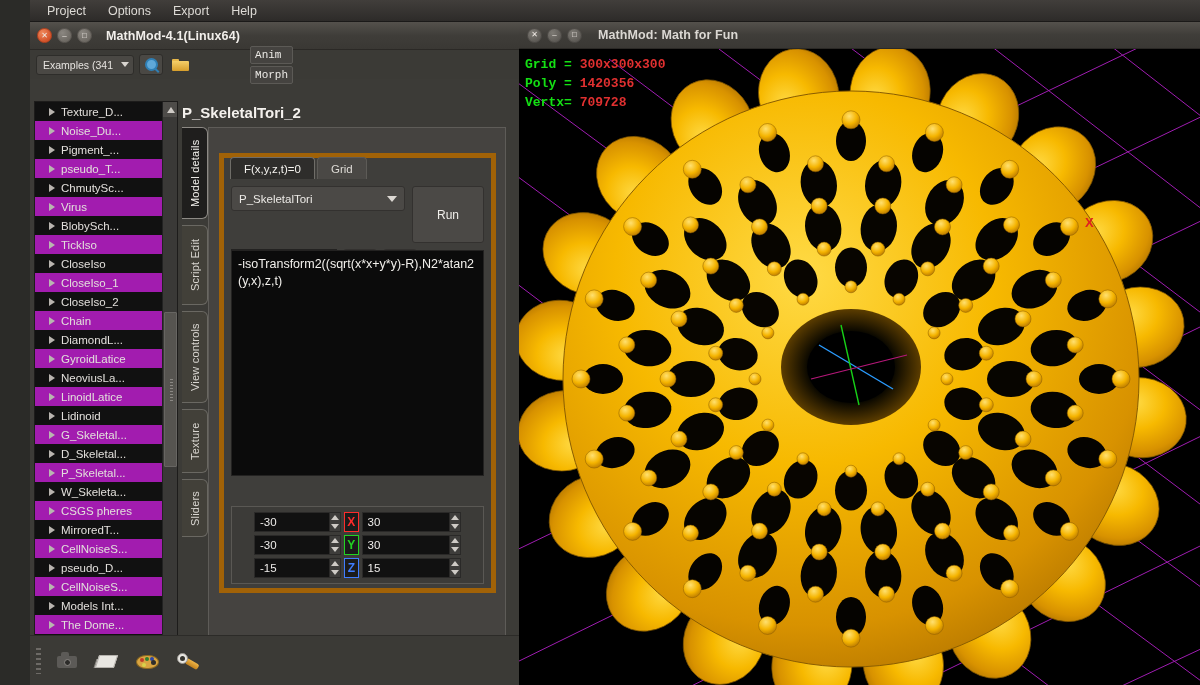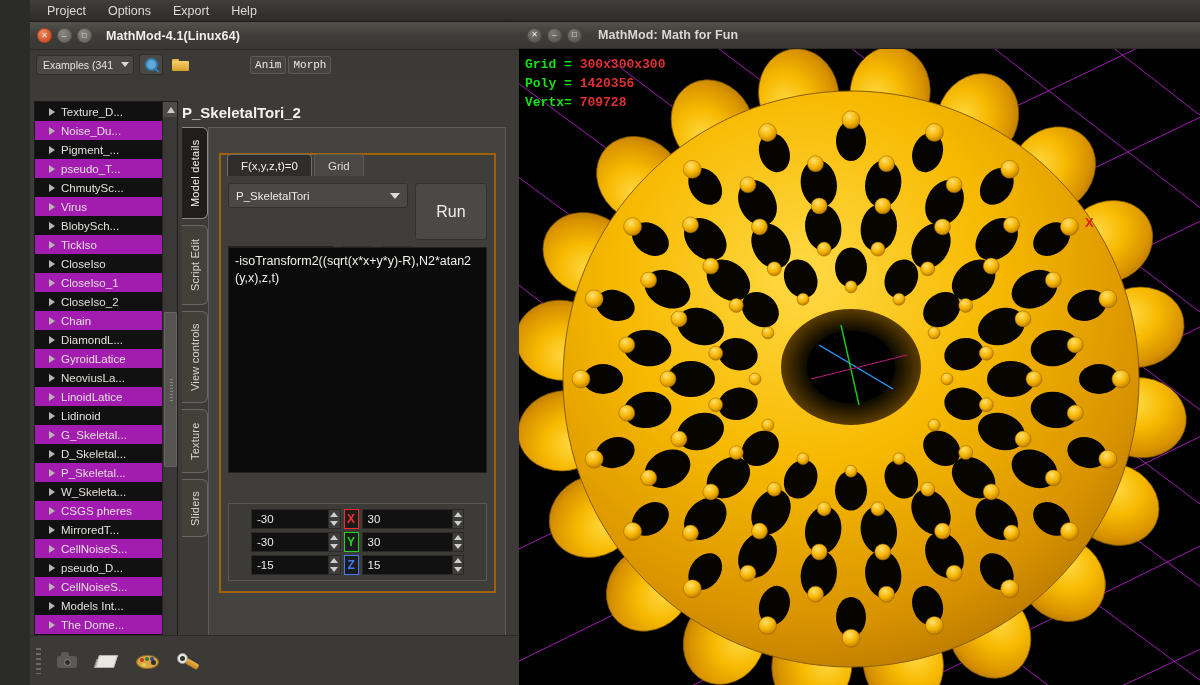--- a/index.html
+++ b/index.html
@@ -72,21 +72,21 @@
   .magnifier { width: 13px; height: 13px; border-radius: 50%; border: 2px solid #2f7fb5;
     background: #5fa8d8; position: relative; }
   .magnifier:after { content: ""; position: absolute; width: 2px; height: 5px;
     background: #2f7fb5; right: -2px; bottom: -4px; transform: rotate(-45deg); }
   .folder { width: 17px; height: 13px; position: relative; }
   .folder:before { content: ""; position: absolute; left: 0; top: 1px; width: 7px; height: 3px;
     background: #e8b84a; border-radius: 1px 1px 0 0; }
   .folder:after { content: ""; position: absolute; left: 0; top: 3px; width: 17px; height: 10px;
     background: linear-gradient(to bottom, #f5cf6a, #d79e2b); border-radius: 1px; }
 
-  .anim-grp { margin-left: 58px; display: flex; gap: 2px; }
+  .anim-grp { margin-left: 58px; display: flex; gap: 2px; flex-direction: column; }
   .flat-grp { margin-left: 28px; display: flex; gap: 2px; }
   .flatbtn {
     font-family: "Liberation Mono", monospace; font-size: 11px; color: #eceae6;
     background: #454340; border: 1px solid #5c5a56; border-radius: 2px;
     padding: 1px 4px; line-height: 14px;
   }
 
   
   .tree-wrap {
     position: absolute; left: 4px; top: 79px; width: 144px; height: 551px;
@@ -140,21 +140,21 @@
     letter-spacing: 0.2px;
   }
   .vtab.active { background: #1f1e1d; color: #f2f0ec; border-color: #8d8a85; }
 
   .panel {
     position: absolute; left: 178px; top: 105px; width: 298px; height: 513px;
     background: #454340; border: 1px solid #5e5c58;
   }
   .panel-inner {
     position: absolute; left: 10px; top: 25px; width: 277px; height: 440px;
-    background: #3f3e3b; border: 2px solid #a16207;
+    background: #3f3e3b; border: 5px solid #a16207;
   }
   .htabs { position: absolute; left: 6px; top: -1px; display: flex; }
   .htab {
     height: 22px; padding: 0 13px; display: flex; align-items: center;
     color: #dedbd6; font-size: 11.5px;
     background: #4a4845; border: 1px solid #5d5b57; border-bottom: none;
     border-radius: 4px 4px 0 0; margin-right: 2px;
   }
   .htab.active { background: #2e2d2b; color: #f4f2ee; border-color: #6f6d68; }
 
@@ -162,21 +162,21 @@
   .row1 { display: flex; gap: 7px; }
   .sel-combo {
     flex: 1; height: 25px; background: #4b4946; border: 1px solid #33312f;
     border-radius: 3px; display: flex; align-items: center; justify-content: space-between;
     padding: 0 7px; color: #eceae6; font-size: 11.5px;
   }
   .sel-combo .caret2 { border-left: 5px solid transparent; border-right: 5px solid transparent;
     border-top: 6px solid #dcd8d3; }
   .run-btn {
     width: 72px; height: 57px; background: #4b4946; border: 1px solid #33312f;
-    border-radius: 3px; color: #f0eeea; font-size: 16px;
+    border-radius: 3px; color: #f0eeea; font-size: 12px;
     display: flex; align-items: center; justify-content: center;
   }
   .row2 { display: flex; gap: 6px; margin-top: 6px; }
   .name-input {
     width: 106px; height: 23px; background: #0b0b0b; border: 1px solid #232221;
     color: #f0eeea; font-size: 11.5px; display: flex; align-items: center; padding-left: 6px;
   }
   .smbtn {
     width: 34px; height: 23px; background: #4b4946; border: 1px solid #33312f;
     border-radius: 3px; color: #eceae6; font-size: 11.5px;

